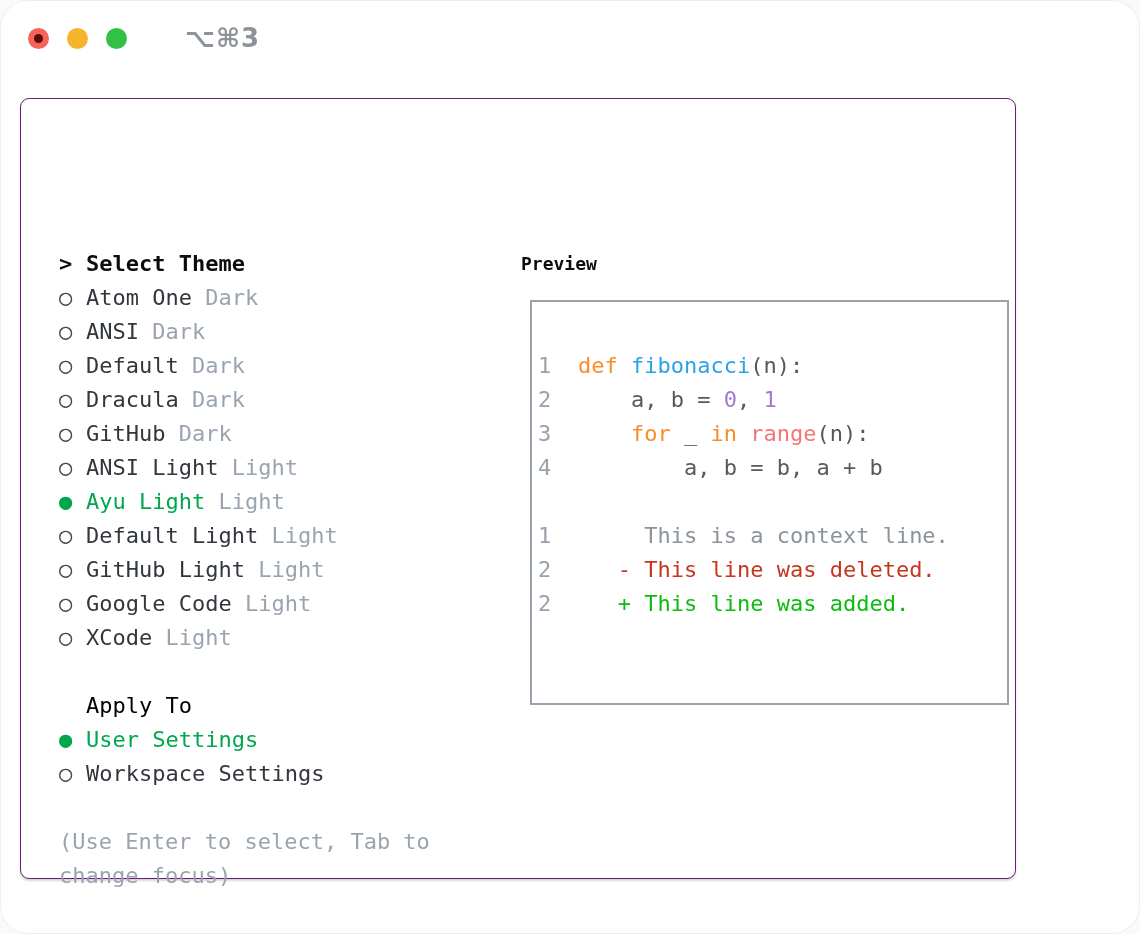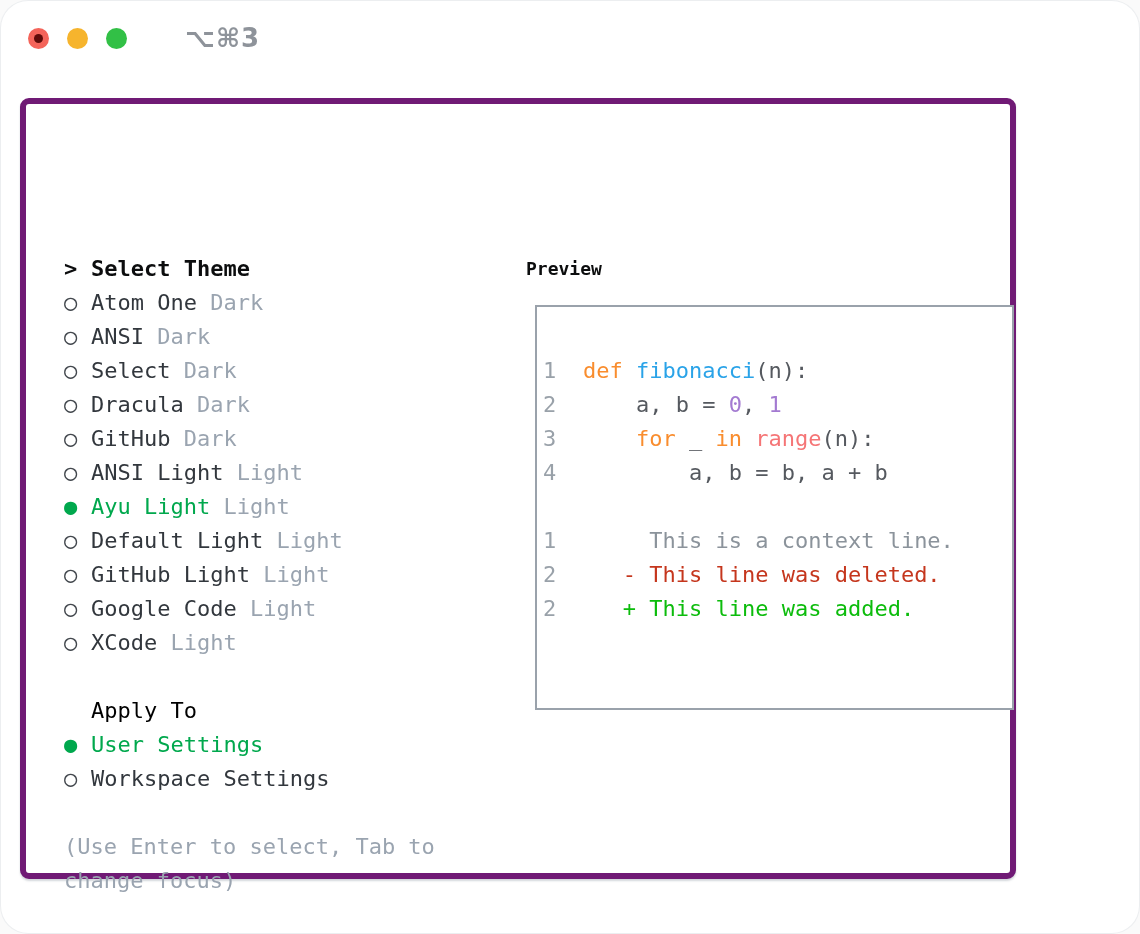--- a/index.html
+++ b/index.html
@@ -19,21 +19,21 @@
   .dot-close .inner{position:absolute;left:6px;top:6px;width:9px;height:9px;border-radius:50%;background:#5f0b09;}
   .dot-min{background:#f6b42d;}
   .dot-zoom{background:#32c046;}
   .win-title{
     margin-left:40px;color:#8e939a;font-family:"DejaVu Sans","Liberation Sans",sans-serif;
     font-size:26px;font-weight:600;letter-spacing:1px;
   }
   
   .main-box{
     position:absolute;left:20px;top:98px;width:996px;height:781px;box-sizing:border-box;
-    border:6px solid #701a75;border-radius:9px;background:#fff;
+    border:1px solid #701a75;border-radius:9px;background:#fff;
     box-shadow:0 2px 2px rgba(130,140,152,.35);
   }
   
   .left-col{position:absolute;left:38px;top:148px;width:450px;}
   .row{height:34px;line-height:34px;font-size:22px;white-space:pre;}
   .marker{display:inline-block;width:27px;vertical-align:top;}
   .hdr1{font-weight:bold;color:#0c0d0e;}
   .hdr2{color:#000000;}
   .circle{color:#43484e;}
   .dot-sel{color:#00a84d;}
@@ -79,21 +79,21 @@
   </div>
 
   <div class="main-box">
 
     <div class="left-col">
       <div class="row hdr1"><span class="marker">&gt;</span><span>Select Theme</span></div>
 
       <div>
           <div class="row item"><span class="marker circle">○</span><span class="name">Atom One</span> <span class="variant">Dark</span></div>
           <div class="row item"><span class="marker circle">○</span><span class="name">ANSI</span> <span class="variant">Dark</span></div>
-          <div class="row item"><span class="marker circle">○</span><span class="name">Select</span> <span class="variant">Dark</span></div>
+          <div class="row item"><span class="marker circle">○</span><span class="name">Default</span> <span class="variant">Dark</span></div>
           <div class="row item"><span class="marker circle">○</span><span class="name">Dracula</span> <span class="variant">Dark</span></div>
           <div class="row item"><span class="marker circle">○</span><span class="name">GitHub</span> <span class="variant">Dark</span></div>
           <div class="row item"><span class="marker circle">○</span><span class="name">ANSI Light</span> <span class="variant">Light</span></div>
           <div class="row item selected"><span class="marker dot-sel">●</span><span class="name">Ayu Light</span> <span class="variant">Light</span></div>
           <div class="row item"><span class="marker circle">○</span><span class="name">Default Light</span> <span class="variant">Light</span></div>
           <div class="row item"><span class="marker circle">○</span><span class="name">GitHub Light</span> <span class="variant">Light</span></div>
           <div class="row item"><span class="marker circle">○</span><span class="name">Google Code</span> <span class="variant">Light</span></div>
           <div class="row item"><span class="marker circle">○</span><span class="name">XCode</span> <span class="variant">Light</span></div>
         </div>
 

